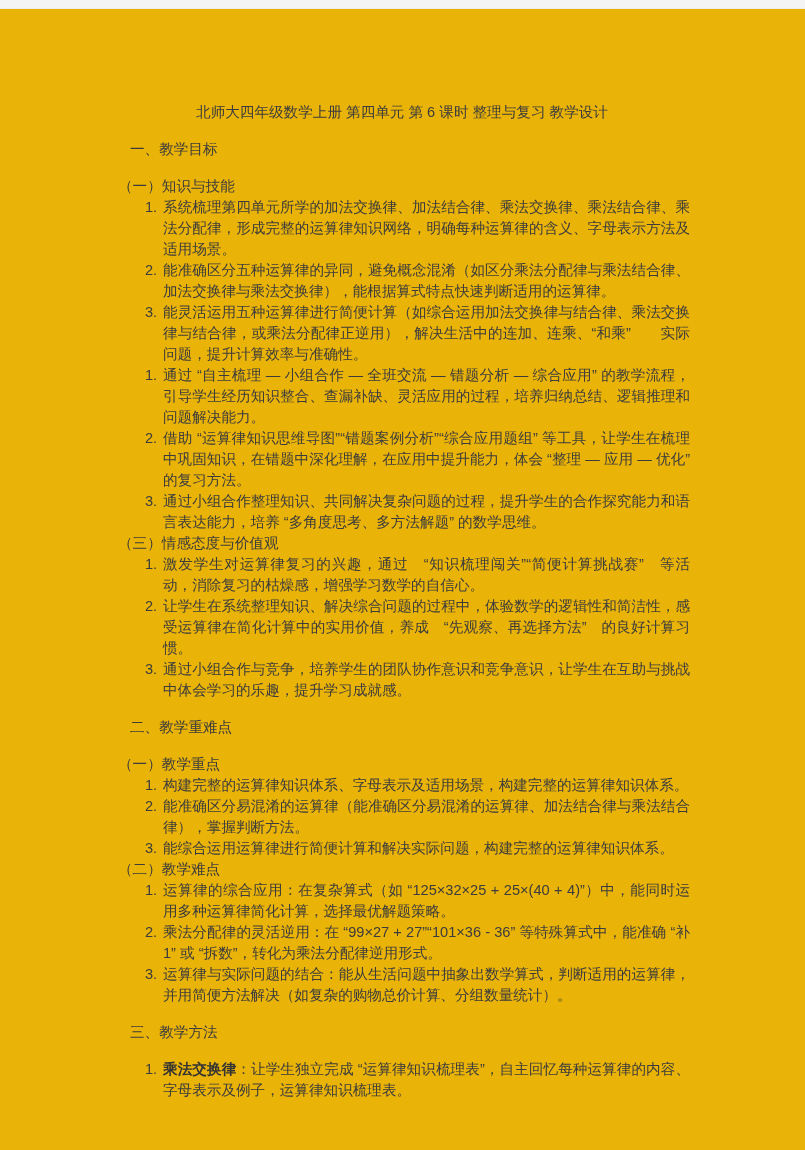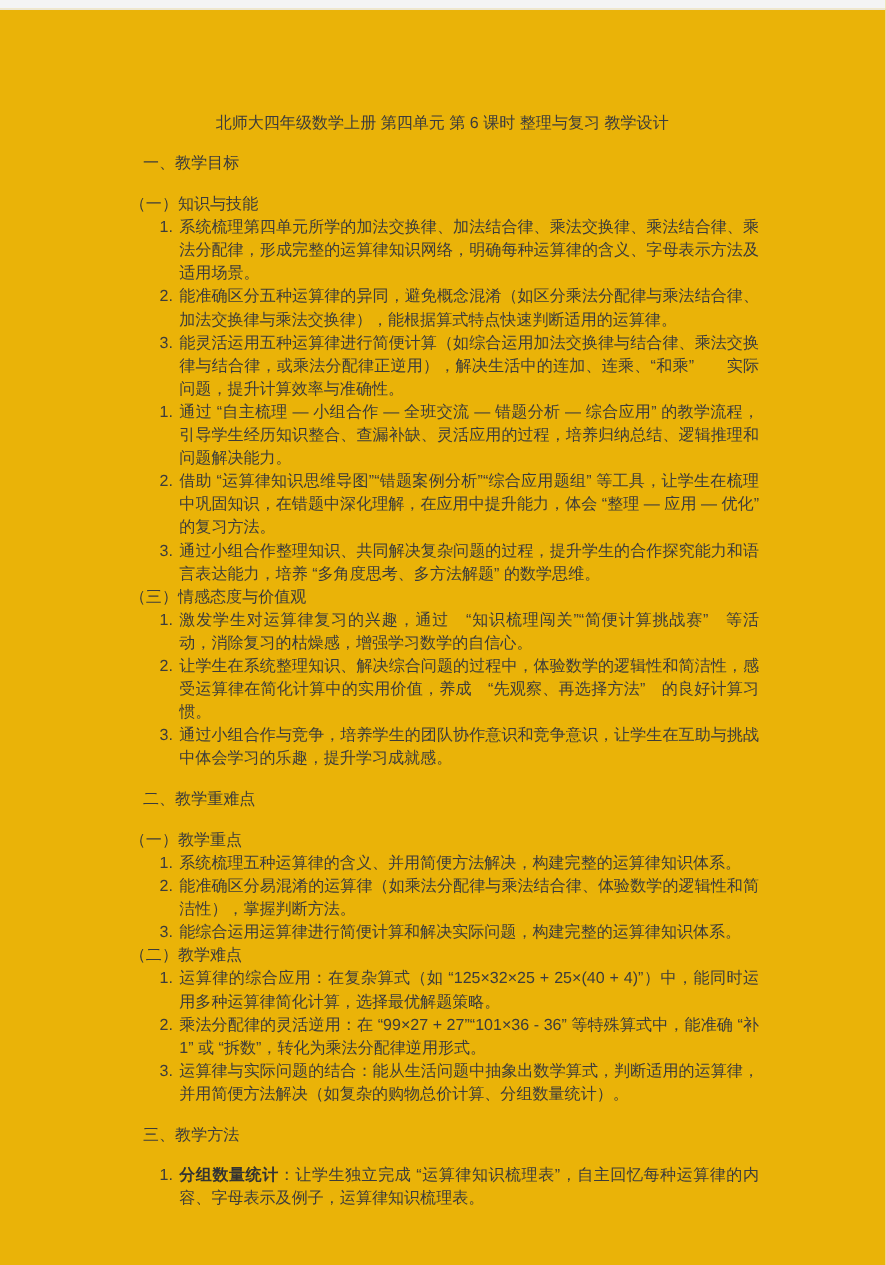--- a/index.html
+++ b/index.html
@@ -115,25 +115,25 @@
         <p class="itext"><strong></strong><span>通过小组合作与竞争，培养学生的团队协作意识和竞争意识，让学生在互助与挑战中体会学习的乐趣，提升学习成就感。</span></p>
       </div>
     </div>
 
     <p class="h1">二、教学重难点</p>
 
     <p class="h2">（一）教学重点</p>
     <div class="items">
       <div class="item">
         <span class="num">1.</span>
-        <p class="itext"><strong></strong><span>系统梳理五种运算律的含义、并用简便方法解决，构建完整的运算律知识体系。</span></p>
+        <p class="itext"><strong></strong><span>构建完整的运算律知识体系、字母表示及适用场景，构建完整的运算律知识体系。</span></p>
       </div>
       <div class="item">
         <span class="num">2.</span>
-        <p class="itext"><strong></strong><span>能准确区分易混淆的运算律（如乘法分配律与乘法结合律、体验数学的逻辑性和简洁性），掌握判断方法。</span></p>
+        <p class="itext"><strong></strong><span>能准确区分易混淆的运算律（能准确区分易混淆的运算律、加法结合律与乘法结合律），掌握判断方法。</span></p>
       </div>
       <div class="item">
         <span class="num">3.</span>
         <p class="itext"><strong></strong><span>能综合运用运算律进行简便计算和解决实际问题，构建完整的运算律知识体系。</span></p>
       </div>
     </div>
 
     <p class="h2">（二）教学难点</p>
     <div class="items">
       <div class="item">
@@ -147,18 +147,18 @@
       <div class="item">
         <span class="num">3.</span>
         <p class="itext"><strong></strong><span>运算律与实际问题的结合：能从生活问题中抽象出数学算式，判断适用的运算律，并用简便方法解决（如复杂的购物总价计算、分组数量统计）。</span></p>
       </div>
     </div>
 
     <p class="h1">三、教学方法</p>
     <div class="items">
       <div class="item">
         <span class="num">1.</span>
-        <p class="itext"><strong>分组数量统计</strong><span>：让学生独立完成 “运算律知识梳理表”，自主回忆每种运算律的内容、字母表示及例子，运算律知识梳理表。</span></p>
+        <p class="itext"><strong>乘法交换律</strong><span>：让学生独立完成 “运算律知识梳理表”，自主回忆每种运算律的内容、字母表示及例子，运算律知识梳理表。</span></p>
       </div>
     </div>
 
   </div>
 </div>
 
 </body></html>

